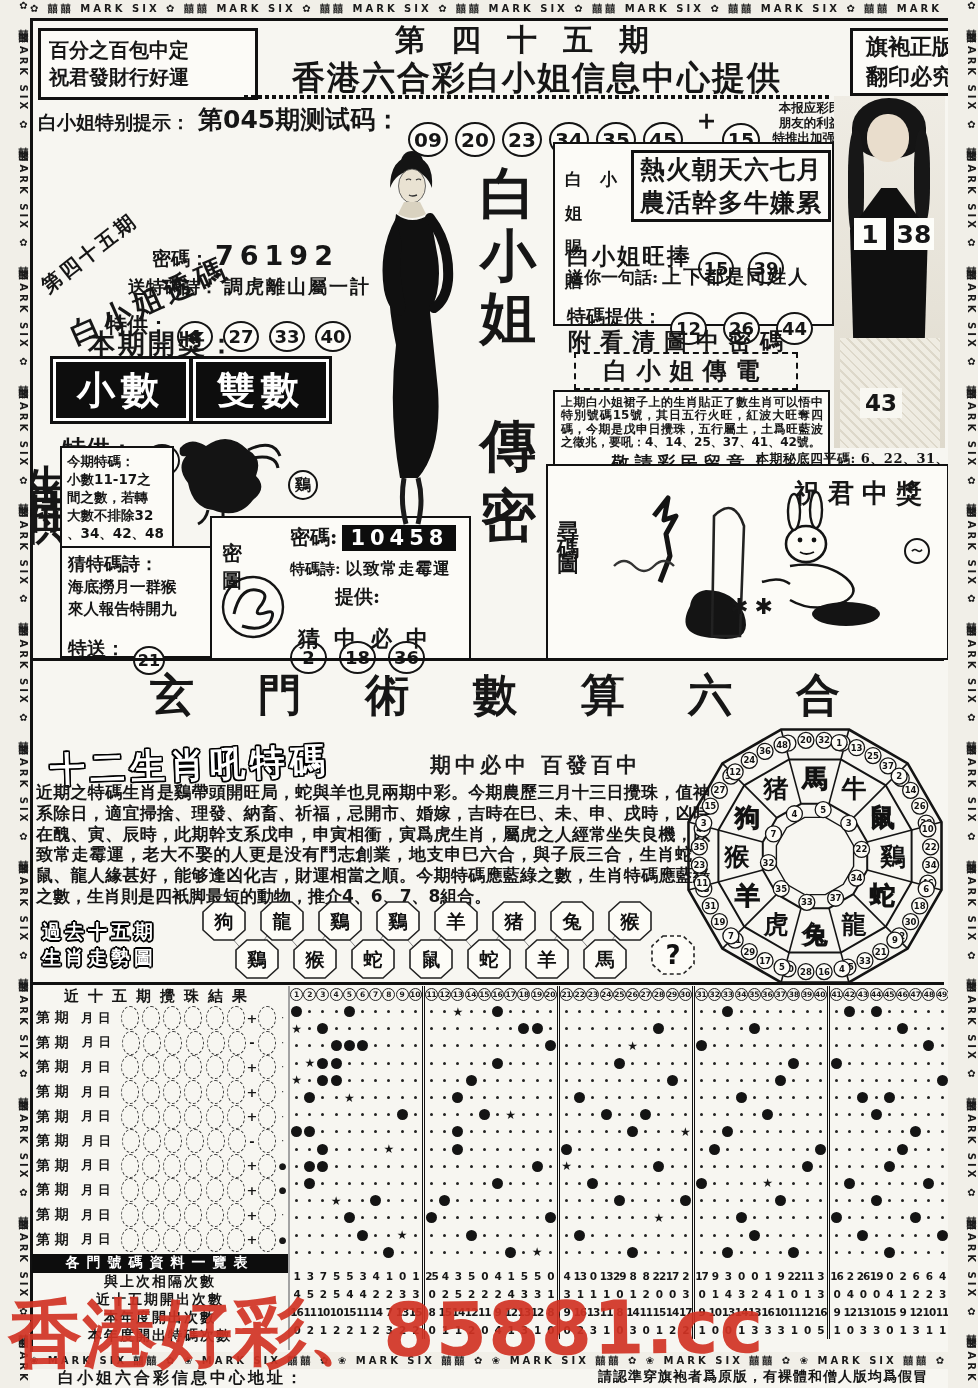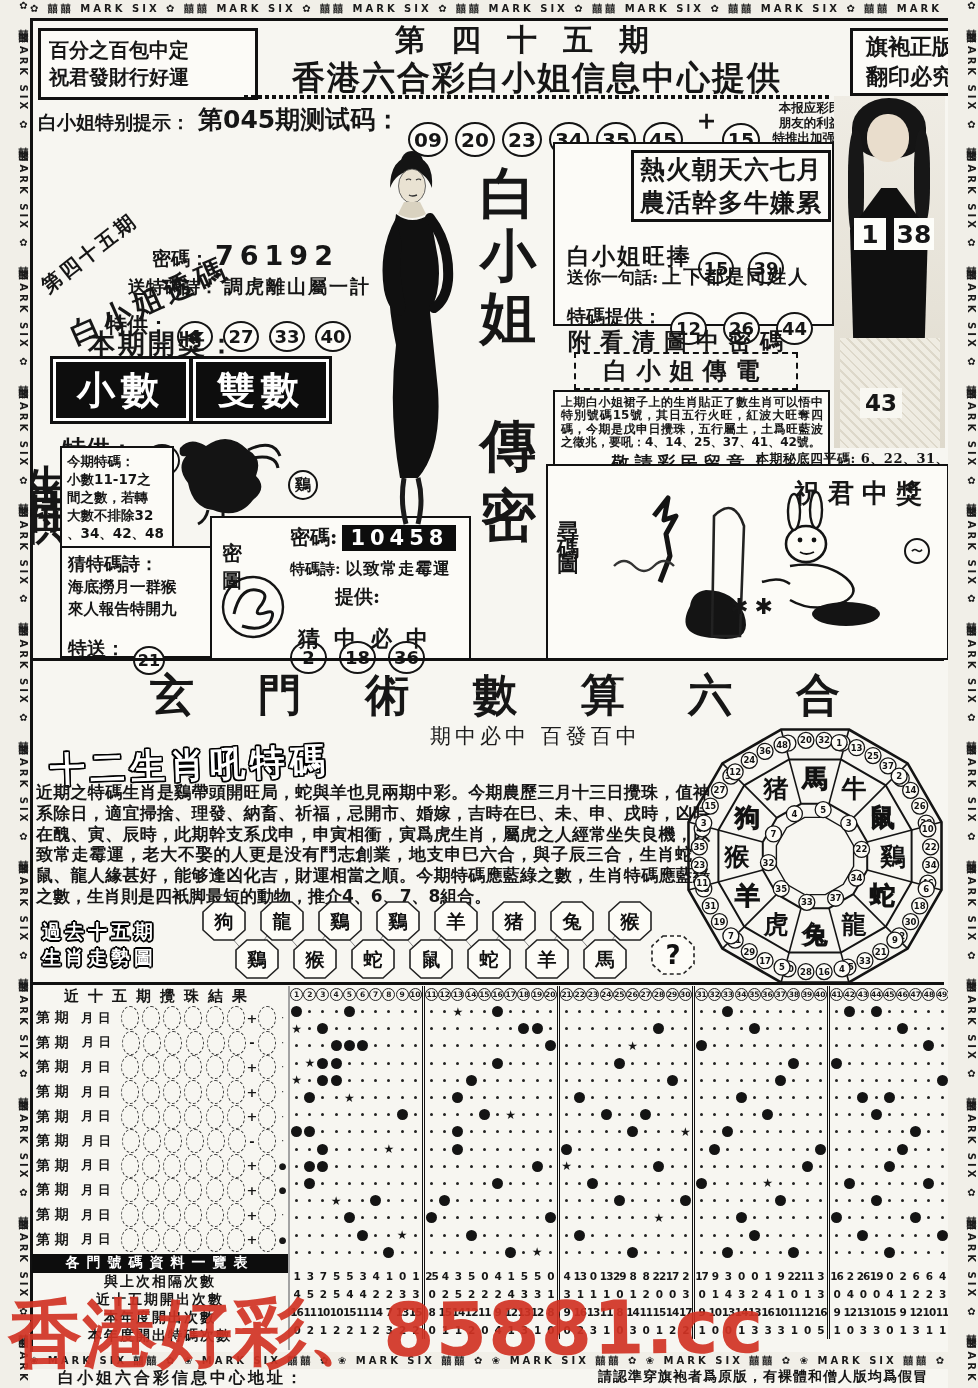--- a/index.html
+++ b/index.html
@@ -205,20 +205,24 @@
 
   <div class="abs" style="left:470px;top:162px;width:76px;height:470px;display:flex;flex-direction:column;align-items:center;">
     <span class="b serif" style="font-size:56px;line-height:62px;">白</span>
     <span class="b serif" style="font-size:56px;line-height:62px;">小</span>
     <span class="b serif" style="font-size:56px;line-height:62px;">姐</span>
     <span class="b serif" style="font-size:56px;line-height:62px;margin-top:66px;">傳</span>
     <span class="b serif" style="font-size:56px;line-height:62px;margin-top:8px;">密</span>
   </div>
 
   <div class="abs box" style="left:553px;top:142px;width:277px;height:180px;border-width:2.5px;">
+    <div class="abs b serif" style="left:10px;top:18px;width:64px;font-size:17px;line-height:34px;letter-spacing:6px;">
+      <div>白 小 姐</div>
+      <div>賜　贈</div>
+    </div>
     <div class="abs" style="left:76px;top:6px;width:194px;height:66px;border:3px solid #111;display:flex;flex-direction:column;align-items:center;justify-content:center;">
       <div class="b" style="font-size:25px;font-weight:900;letter-spacing:1px;">熱火朝天六七月</div>
       <div class="b" style="font-size:25px;font-weight:900;letter-spacing:1px;">農活幹多牛嫌累</div>
     </div>
     <div class="abs" style="left:12px;top:84px;display:flex;align-items:center;gap:6px;">
       <span class="b serif" style="font-size:23px;letter-spacing:2px;">白小姐旺捧</span>
       <span style="display:flex;gap:14px;">
           <span class="circ" style="width: 36px; height: 32px; font-size: 18px;">15</span>
           <span class="circ" style="width: 36px; height: 32px; font-size: 18px;">39</span>
         </span>
@@ -276,21 +280,21 @@
   <div class="abs b serif" id="mid-title" style="left:150px;top:666px;width:690px;font-size:44px;display:flex;justify-content:space-between;">
       <span>玄</span>
       <span>門</span>
       <span>術</span>
       <span>數</span>
       <span>算</span>
       <span>六</span>
       <span>合</span>
     </div>
   <div class="abs outline b serif" style="left:50px;top:742px;font-size:35px;font-weight:900;letter-spacing:5px;transform:rotate(-2deg);">十二生肖吼特碼</div>
-  <div class="abs b" style="left:430px;top:722px;font-size:21px;font-weight:400;letter-spacing:4px;color:#1c1c1c;">期中必中 百發百中</div>
+  <div class="abs b" style="left:430px;top:751px;font-size:21px;font-weight:700;letter-spacing:4px;color:#1c1c1c;">期中必中 百發百中</div>
   <div class="abs" style="left:36px;top:782px;width:674px;font-size:17px;line-height:20.8px;font-weight:600;text-align:justify;">近期之特碼生肖是鷄帶頭開旺局，蛇與羊也見兩期中彩。今期農歷三月十三日攪珠，值神系除日，適宜掃捨、理發、納畜、祈福，忌開市、婚嫁，吉時在巳、未、申、戌時，凶時在醜、寅、辰時，此期幹支系戊申，申寅相衝，寅爲虎生肖，屬虎之人經常坐失良機，以致常走霉運，老大不娶的人更是没有鬥志創業，地支申巳六合，與子辰三合，生肖蛇、鼠、龍人緣甚好，能够逢凶化吉，財運相當之順。今期特碼應藍綠之數，生肖特碼應藍綠之數，生肖則是四衹脚最短的動物，推介4、6、7、8組合。</div>
 
   <div class="abs outline b serif" style="left:42px;top:918px;font-size:19px;line-height:26px;letter-spacing:4px;">
     <div>過去十五期</div>
     <div>生肖走勢圖</div>
   </div>
   <svg class="abs" id="trend-lines" style="left:190px;top:900px;" width="480" height="84">
       <line x1="28" y1="22" x2="61" y2="60" class="zz"></line>
       <line x1="61" y1="60" x2="86" y2="22" class="zz"></line>
       <line x1="86" y1="22" x2="119" y2="60" class="zz"></line>

